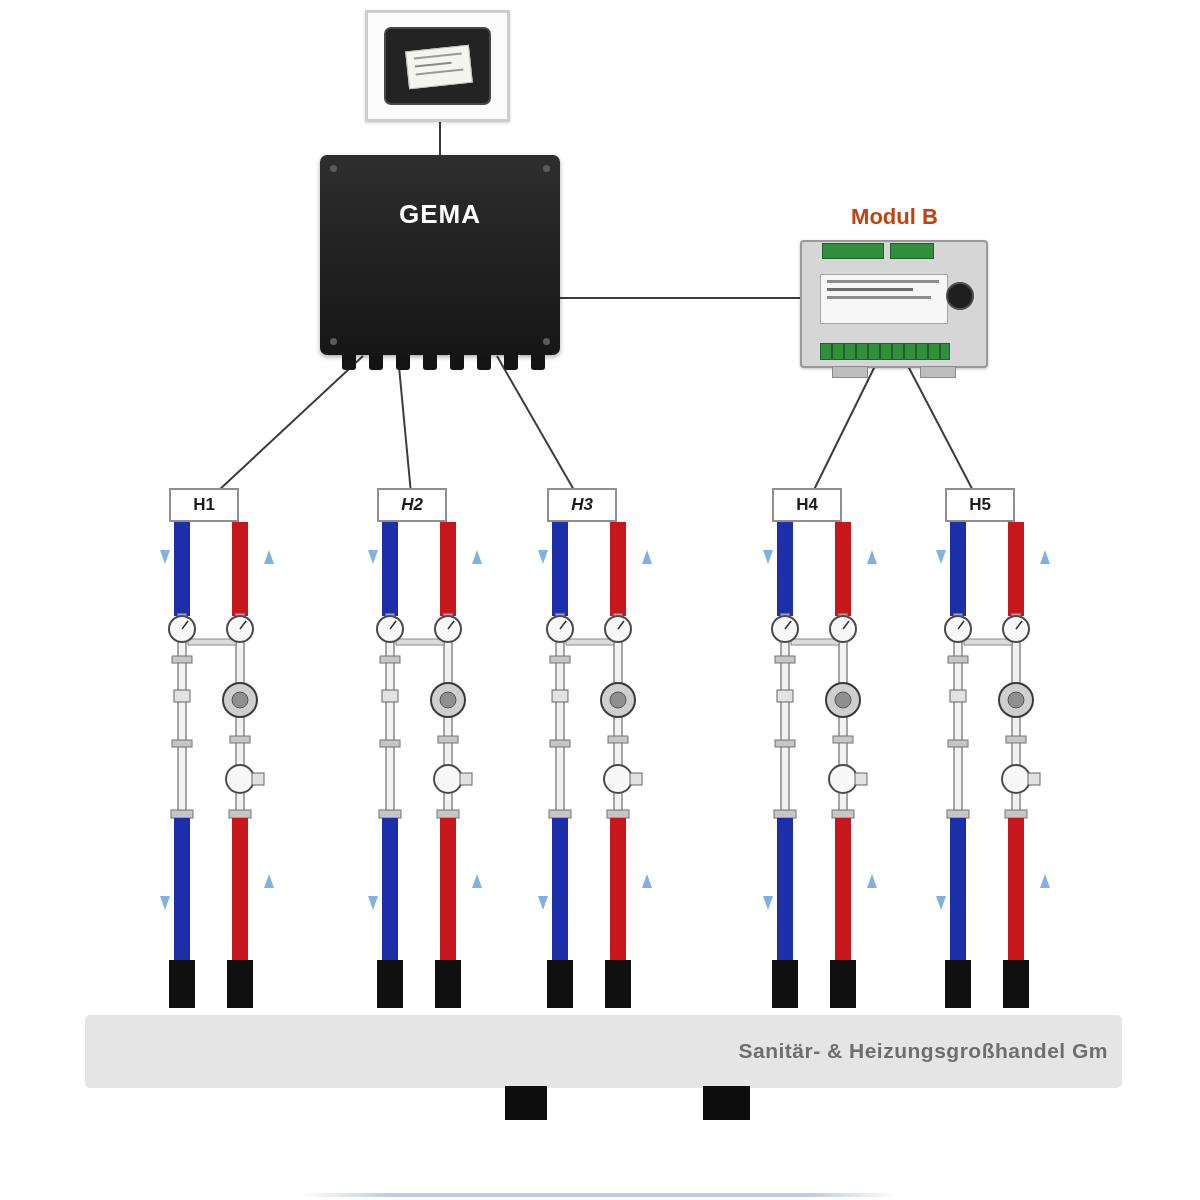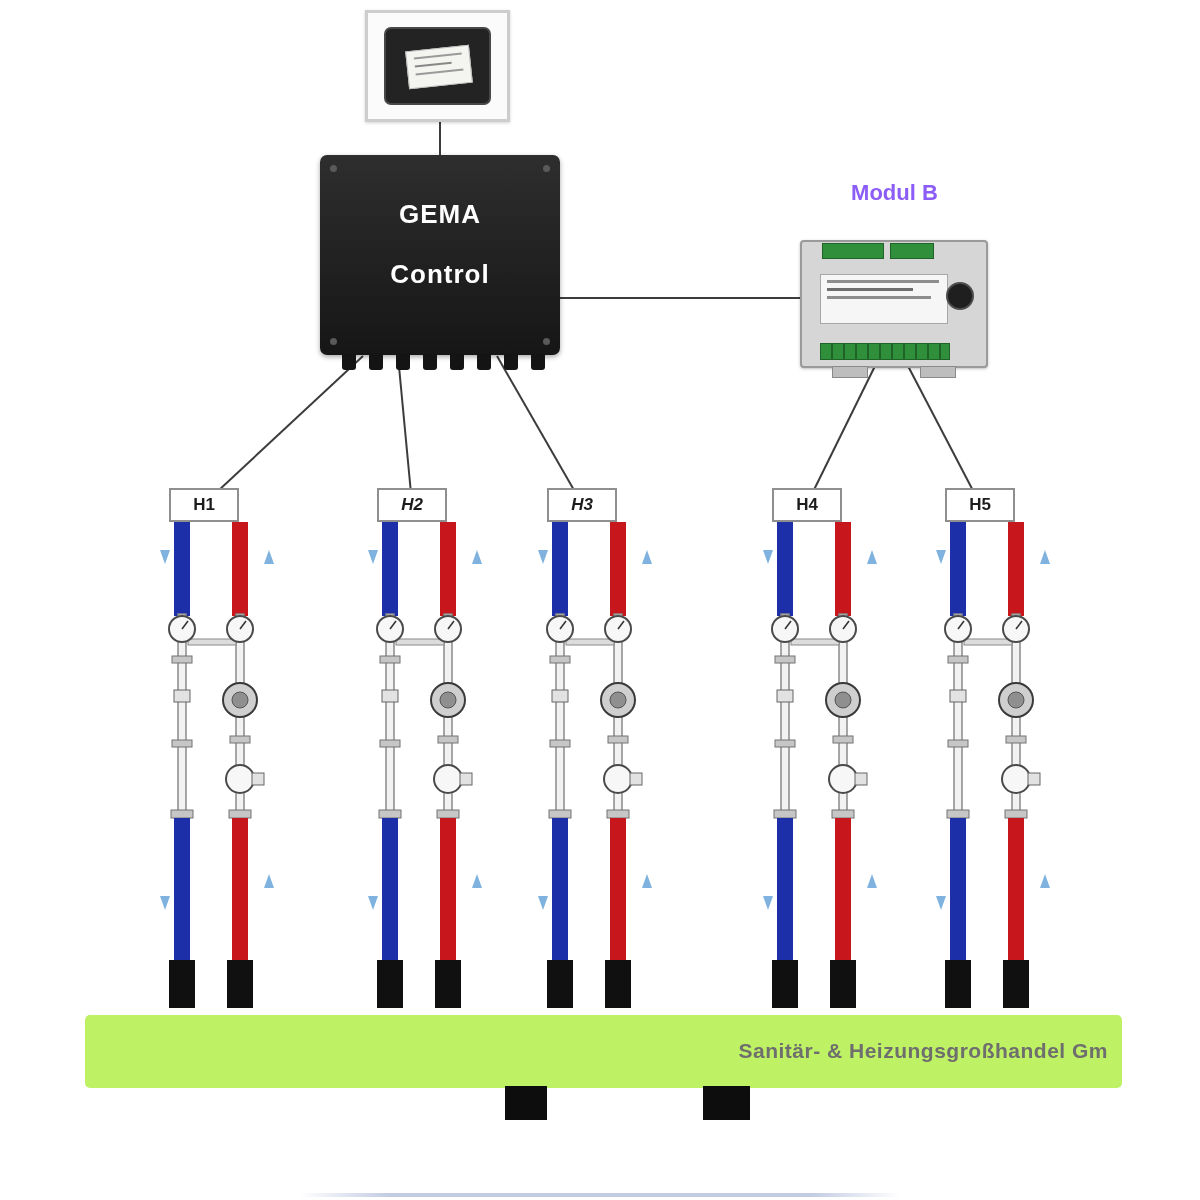--- a/index.html
+++ b/index.html
@@ -39,22 +39,22 @@
     font-weight:bold;font-size:26px;letter-spacing:1px;}
   .gema-line.l1{top:44px;}
   .gema-line.l2{top:104px;}
   .screw{position:absolute;width:7px;height:7px;border-radius:50%;background:#5a5a5a;}
   .screw.tl{left:10px;top:10px;}.screw.tr{right:10px;top:10px;}
   .screw.bl{left:10px;bottom:10px;}.screw.br{right:10px;bottom:10px;}
   .gema-tab{position:absolute;top:198px;width:14px;height:17px;background:#141414;border-radius:0 0 3px 3px;}
 
   
   .modul-label{
-    position:absolute;left:812px;top:180px;width:165px;text-align:center;z-index:3;
-    font-weight:bold;font-size:22px;color:#8b5cf6;
+    position:absolute;left:812px;top:204px;width:165px;text-align:center;z-index:3;
+    font-weight:bold;font-size:22px;color:#c2410c;
   }
   .modul{
     position:absolute;left:800px;top:240px;width:188px;height:128px;z-index:3;
     background:#d6d6d6;border:2px solid #9a9a9a;border-radius:4px;box-sizing:border-box;
     box-shadow:0 1px 3px rgba(0,0,0,.25);
   }
   .term-top{position:absolute;top:1px;height:14px;background:#2f8f3a;border:1px solid #1f6328;}
   .term-top.a{left:20px;width:60px;}
   .term-top.b{left:88px;width:42px;}
   .modul-labelarea{
@@ -92,21 +92,21 @@
   .needle{stroke:#333;stroke-width:1.5;}
   .pumpbody{fill:#cfcfcf;stroke:#3a3a3a;stroke-width:2;}
   .pumpcore{fill:#8f8f8f;stroke:#555;stroke-width:1;}
   .valve{fill:#e2e2e2;stroke:#666;stroke-width:1;}
   .foot{fill:#101010;}
   .arr{fill:#7fb2df;}
 
   
   .manifold{
     position:absolute;left:85px;top:1015px;width:1037px;height:73px;z-index:1;
-    background:#bef264;border-radius:5px;
+    background:#e5e5e5;border-radius:5px;
   }
   .watermark{
     position:absolute;right:14px;top:24px;color:#6e6e6e;font-weight:bold;
     font-size:21px;letter-spacing:.5px;white-space:nowrap;
   }
   .stub{position:absolute;background:#0d0d0d;z-index:1;}
   .stub.s1{left:505px;top:1086px;width:42px;height:34px;}
   .stub.s2{left:703px;top:1086px;width:47px;height:34px;}
 
   .bottom-mark{
@@ -132,21 +132,20 @@
     <div class="display-sticker">
       <i></i>
         <i></i>
         <i></i>
     </div>
   </div>
 </div>
 
 <div class="gema">
   <div class="gema-line l1">GEMA</div>
-  <div class="gema-line l2">Control</div>
   <span class="screw tl"></span>
   <span class="screw tr"></span>
   <span class="screw bl"></span>
   <span class="screw br"></span>
   <span class="gema-tab" style="left:22px"></span>
   <span class="gema-tab" style="left:49px"></span>
   <span class="gema-tab" style="left:76px"></span>
   <span class="gema-tab" style="left:103px"></span>
   <span class="gema-tab" style="left:130px"></span>
   <span class="gema-tab" style="left:157px"></span>

